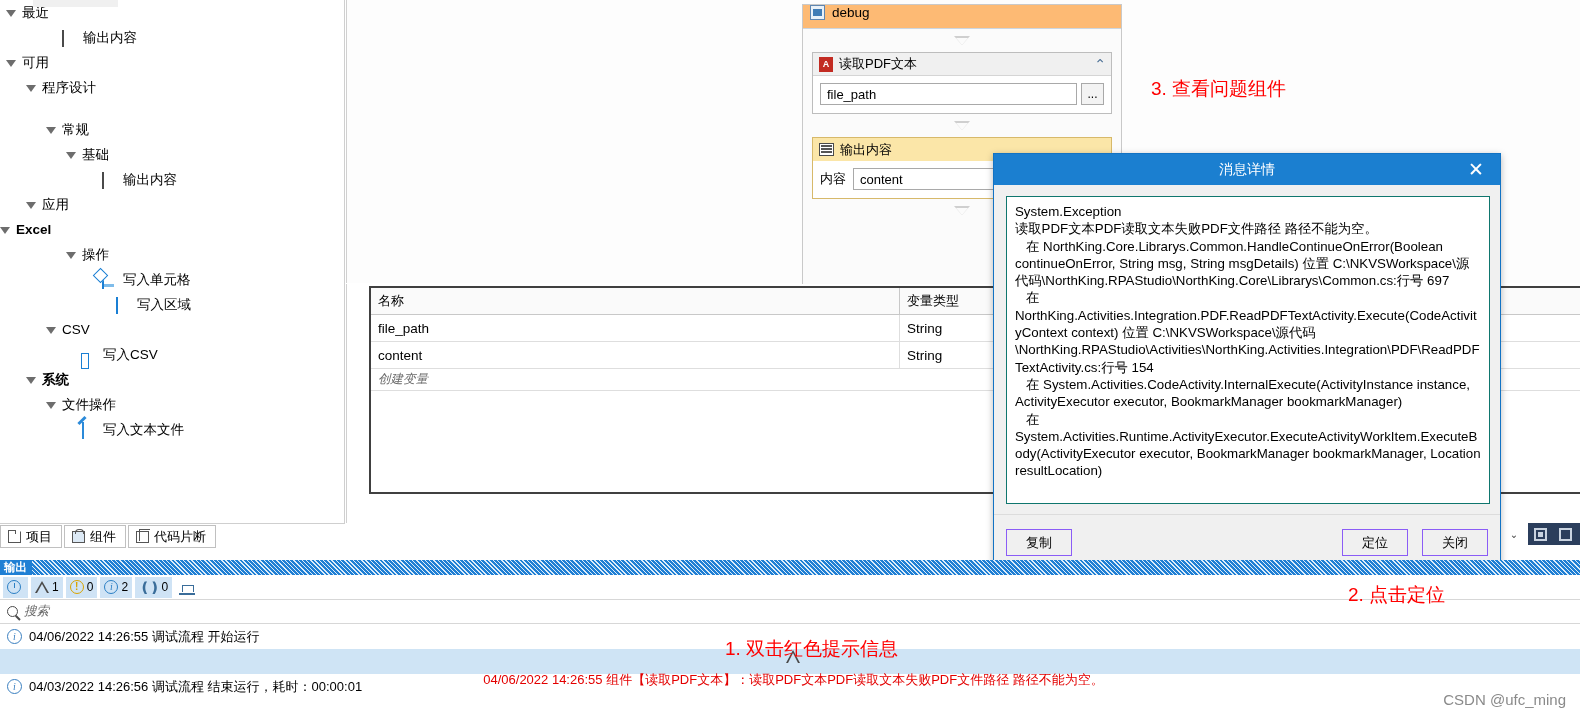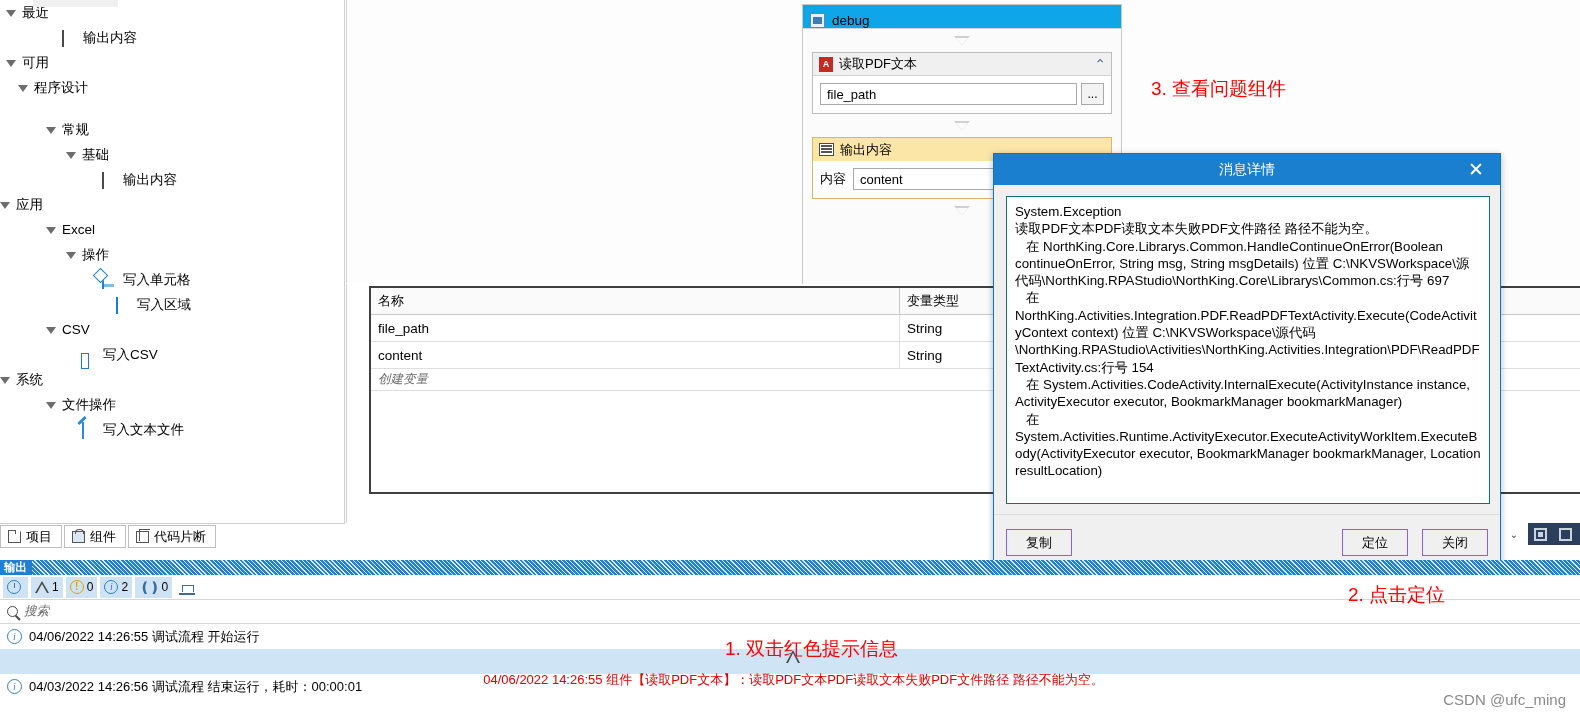--- a/index.html
+++ b/index.html
@@ -120,22 +120,22 @@
   #designer {
     position: absolute; left: 346px; top: 0; width: 1234px; height: 283px;
     background: #fdfdfd;
     border-left: 1px solid #d0d0d0;
   }
   #seq-outer {
     position: absolute; left: 455px; top: 4px; width: 320px; height: 290px;
     background: #fbfbfb; border: 1px solid #c9c9c9;
   }
   #seq-header {
-    height: 24px; background: #0ea5e9; border-bottom: 1px solid #ccd6e0;
-    display: flex; align-items: flex-end; gap: 7px; padding-left: 7px;
+    height: 24px; background: #fdba74; border-bottom: 1px solid #ccd6e0;
+    display: flex; align-items: flex-start; gap: 7px; padding-left: 7px;
     font-size: 13.5px;
   }
   .dbg-ico { width: 15px; height: 15px; background:#e9f1f8; border:1px solid #5f86b0; position: relative; }
   .dbg-ico::after { content:""; position:absolute; left:2px; top:3px; width:9px;height:7px; background:#3f7cb5; }
   .arrow-down {
     width: 0; height: 0; margin: 7px auto;
     border-left: 8px solid transparent; border-right: 8px solid transparent;
     border-top: 9px solid transparent;
     position: relative;
   }
@@ -336,42 +336,42 @@
           </div>
           <div class="tree-node" style="padding-left: 46px;">
             <span class="tri none"></span>
             <span class="node-ico"><span class="ico-writeline"></span></span>
             <span>输出内容</span>
           </div>
           <div class="tree-node" style="padding-left: 6px;">
             <span class="tri open"></span>
             <span>可用</span>
           </div>
-          <div class="tree-node" style="padding-left: 18px;">
+          <div class="tree-node" style="padding-left: 26px;">
             <span class="tri open"></span>
             <span>程序设计</span>
           </div>
           <div class="tree-node" style="padding-left: 46px; margin-top: 17px;">
             <span class="tri open"></span>
             <span>常规</span>
           </div>
           <div class="tree-node" style="padding-left: 66px;">
             <span class="tri open"></span>
             <span>基础</span>
           </div>
           <div class="tree-node" style="padding-left: 86px;">
             <span class="tri none"></span>
             <span class="node-ico"><span class="ico-writeline"></span></span>
             <span>输出内容</span>
           </div>
-          <div class="tree-node" style="">
+          <div class="tree-node" style="padding-left: 26px;">
             <span class="tri open"></span>
             <span>应用</span>
           </div>
-          <div class="tree-node" style="padding-left: 46px;">
+          <div class="tree-node" style=" font-weight: bold;">
             <span class="tri open"></span>
             <span>Excel</span>
           </div>
           <div class="tree-node" style="padding-left: 66px;">
             <span class="tri open"></span>
             <span>操作</span>
           </div>
           <div class="tree-node" style="padding-left: 86px;">
             <span class="tri none"></span>
             <span class="node-ico"><span class="ico-blue cell"></span></span>
@@ -384,21 +384,21 @@
           </div>
           <div class="tree-node" style="padding-left: 46px;">
             <span class="tri open"></span>
             <span>CSV</span>
           </div>
           <div class="tree-node" style="padding-left: 66px;">
             <span class="tri none"></span>
             <span class="node-ico"><span class="ico-csv">C</span></span>
             <span>写入CSV</span>
           </div>
-          <div class="tree-node" style="">
+          <div class="tree-node" style="padding-left: 26px; font-weight: bold;">
             <span class="tri open"></span>
             <span>系统</span>
           </div>
           <div class="tree-node" style="padding-left: 46px;">
             <span class="tri open"></span>
             <span>文件操作</span>
           </div>
           <div class="tree-node" style="padding-left: 66px;">
             <span class="tri none"></span>
             <span class="node-ico"><span class="ico-txt"></span></span>

